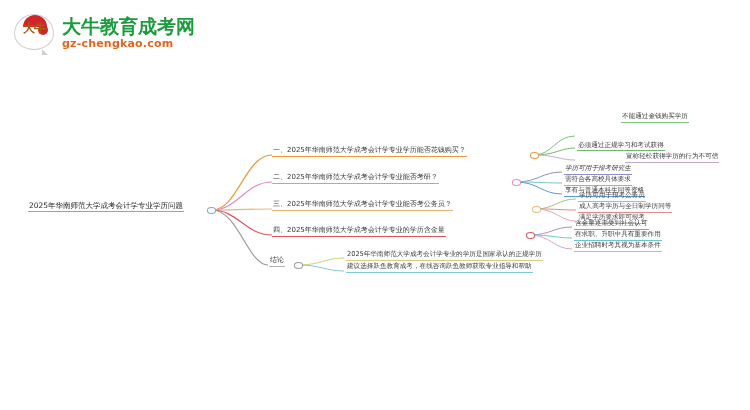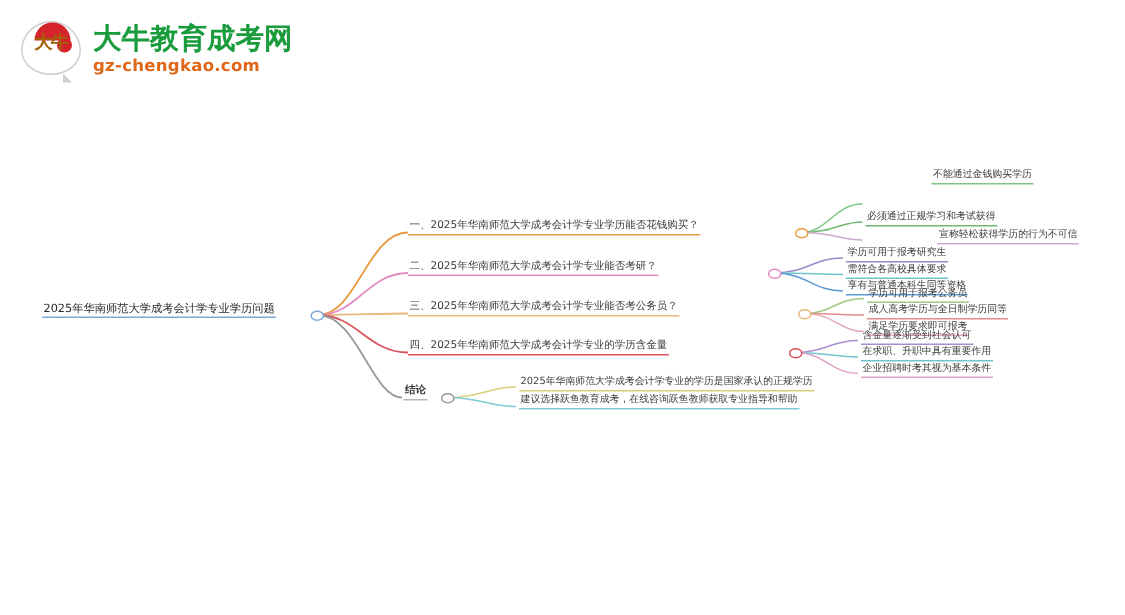--- a/index.html
+++ b/index.html
@@ -55,21 +55,21 @@
   .node{
     position:absolute;white-space:nowrap;
     font-size:7px;line-height:9px;color:#3a3a3a;
     padding:0 1px 1px 1px;
   }
   .node.root{
     font-size:7.5px;color:#2a2a2a;border-bottom:1.1px solid #7fa8d4;left:10px;top:201px;margin-left:18px;
   }
   .node.l1{font-size:7px;border-bottom:1px solid;}
   .node.l2{font-size:6.6px;border-bottom:0.9px solid;color:#3d3d3d;}
-  .node.concl{font-size:7px;border-bottom:1px solid #b5b5b5;font-weight:bold;}
+  .node.concl{font-size:7px;border-bottom:1px solid #b5b5b5;}
   .dot{position:absolute;width:7px;height:4.5px;border-radius:50%;background:#fff;border:1px solid #999;}
 </style>
 </head>
 <body>
 
 <div id="logo-bar">
   <div id="logo-mark">
     <div id="logo-bubble"></div>
     <div id="logo-red-cap"></div>
     <div id="logo-red-dot"></div>
@@ -119,21 +119,21 @@
   <div class="dot" style="left:294px;top:262px;border-color:#9a9a9a;"></div>
 
   <div class="node root">2025年华南师范大学成考会计学专业学历问题</div>
 
   <div class="node l1" style="left:272px;top:146px;border-color:#e89a3c;">一、2025年华南师范大学成考会计学专业学历能否花钱购买？</div>
   <div class="node l2" style="left:577px;top:112px;border-color:#7cc47f;margin-left:44px;">不能通过金钱购买学历</div>
   <div class="node l2" style="left:577px;top:140px;border-color:#6fb870;font-family:Liberation Serif, serif;">必须通过正规学习和考试获得</div>
   <div class="node l2" style="left:577px;top:152px;border-color:#c9a9c9;margin-left:48px;">宣称轻松获得学历的行为不可信</div>
 
   <div class="node l1" style="left:272px;top:173px;border-color:#e38bc4;">二、2025年华南师范大学成考会计学专业能否考研？</div>
-  <div class="node l2" style="left:564px;top:164px;border-color:#8e8ecb;">学历可用于报考研究生</div>
+  <div class="node l2" style="left:564px;top:164px;border-color:#8e8ecb;font-style:italic;">学历可用于报考研究生</div>
   <div class="node l2" style="left:564px;top:175px;border-color:#6ec5d0;">需符合各高校具体要求</div>
   <div class="node l2" style="left:564px;top:186px;border-color:#5b9bd5;">享有与普通本科生同等资格</div>
 
   <div class="node l1" style="left:272px;top:200px;border-color:#e8b87a;">三、2025年华南师范大学成考会计学专业能否考公务员？</div>
   <div class="node l2" style="left:578px;top:191px;border-color:#9ec97f;">学历可用于报考公务员</div>
   <div class="node l2" style="left:578px;top:202px;border-color:#e48a8a;">成人高考学历与全日制学历同等</div>
   <div class="node l2" style="left:578px;top:213px;border-color:#e8a9b8;">满足学历要求即可报考</div>
 
   <div class="node l1" style="left:272px;top:226px;border-color:#d9555f;">四、2025年华南师范大学成考会计学专业的学历含金量</div>
   <div class="node l2" style="left:574px;top:219px;border-color:#a98ecb;">含金量逐渐受到社会认可</div>

